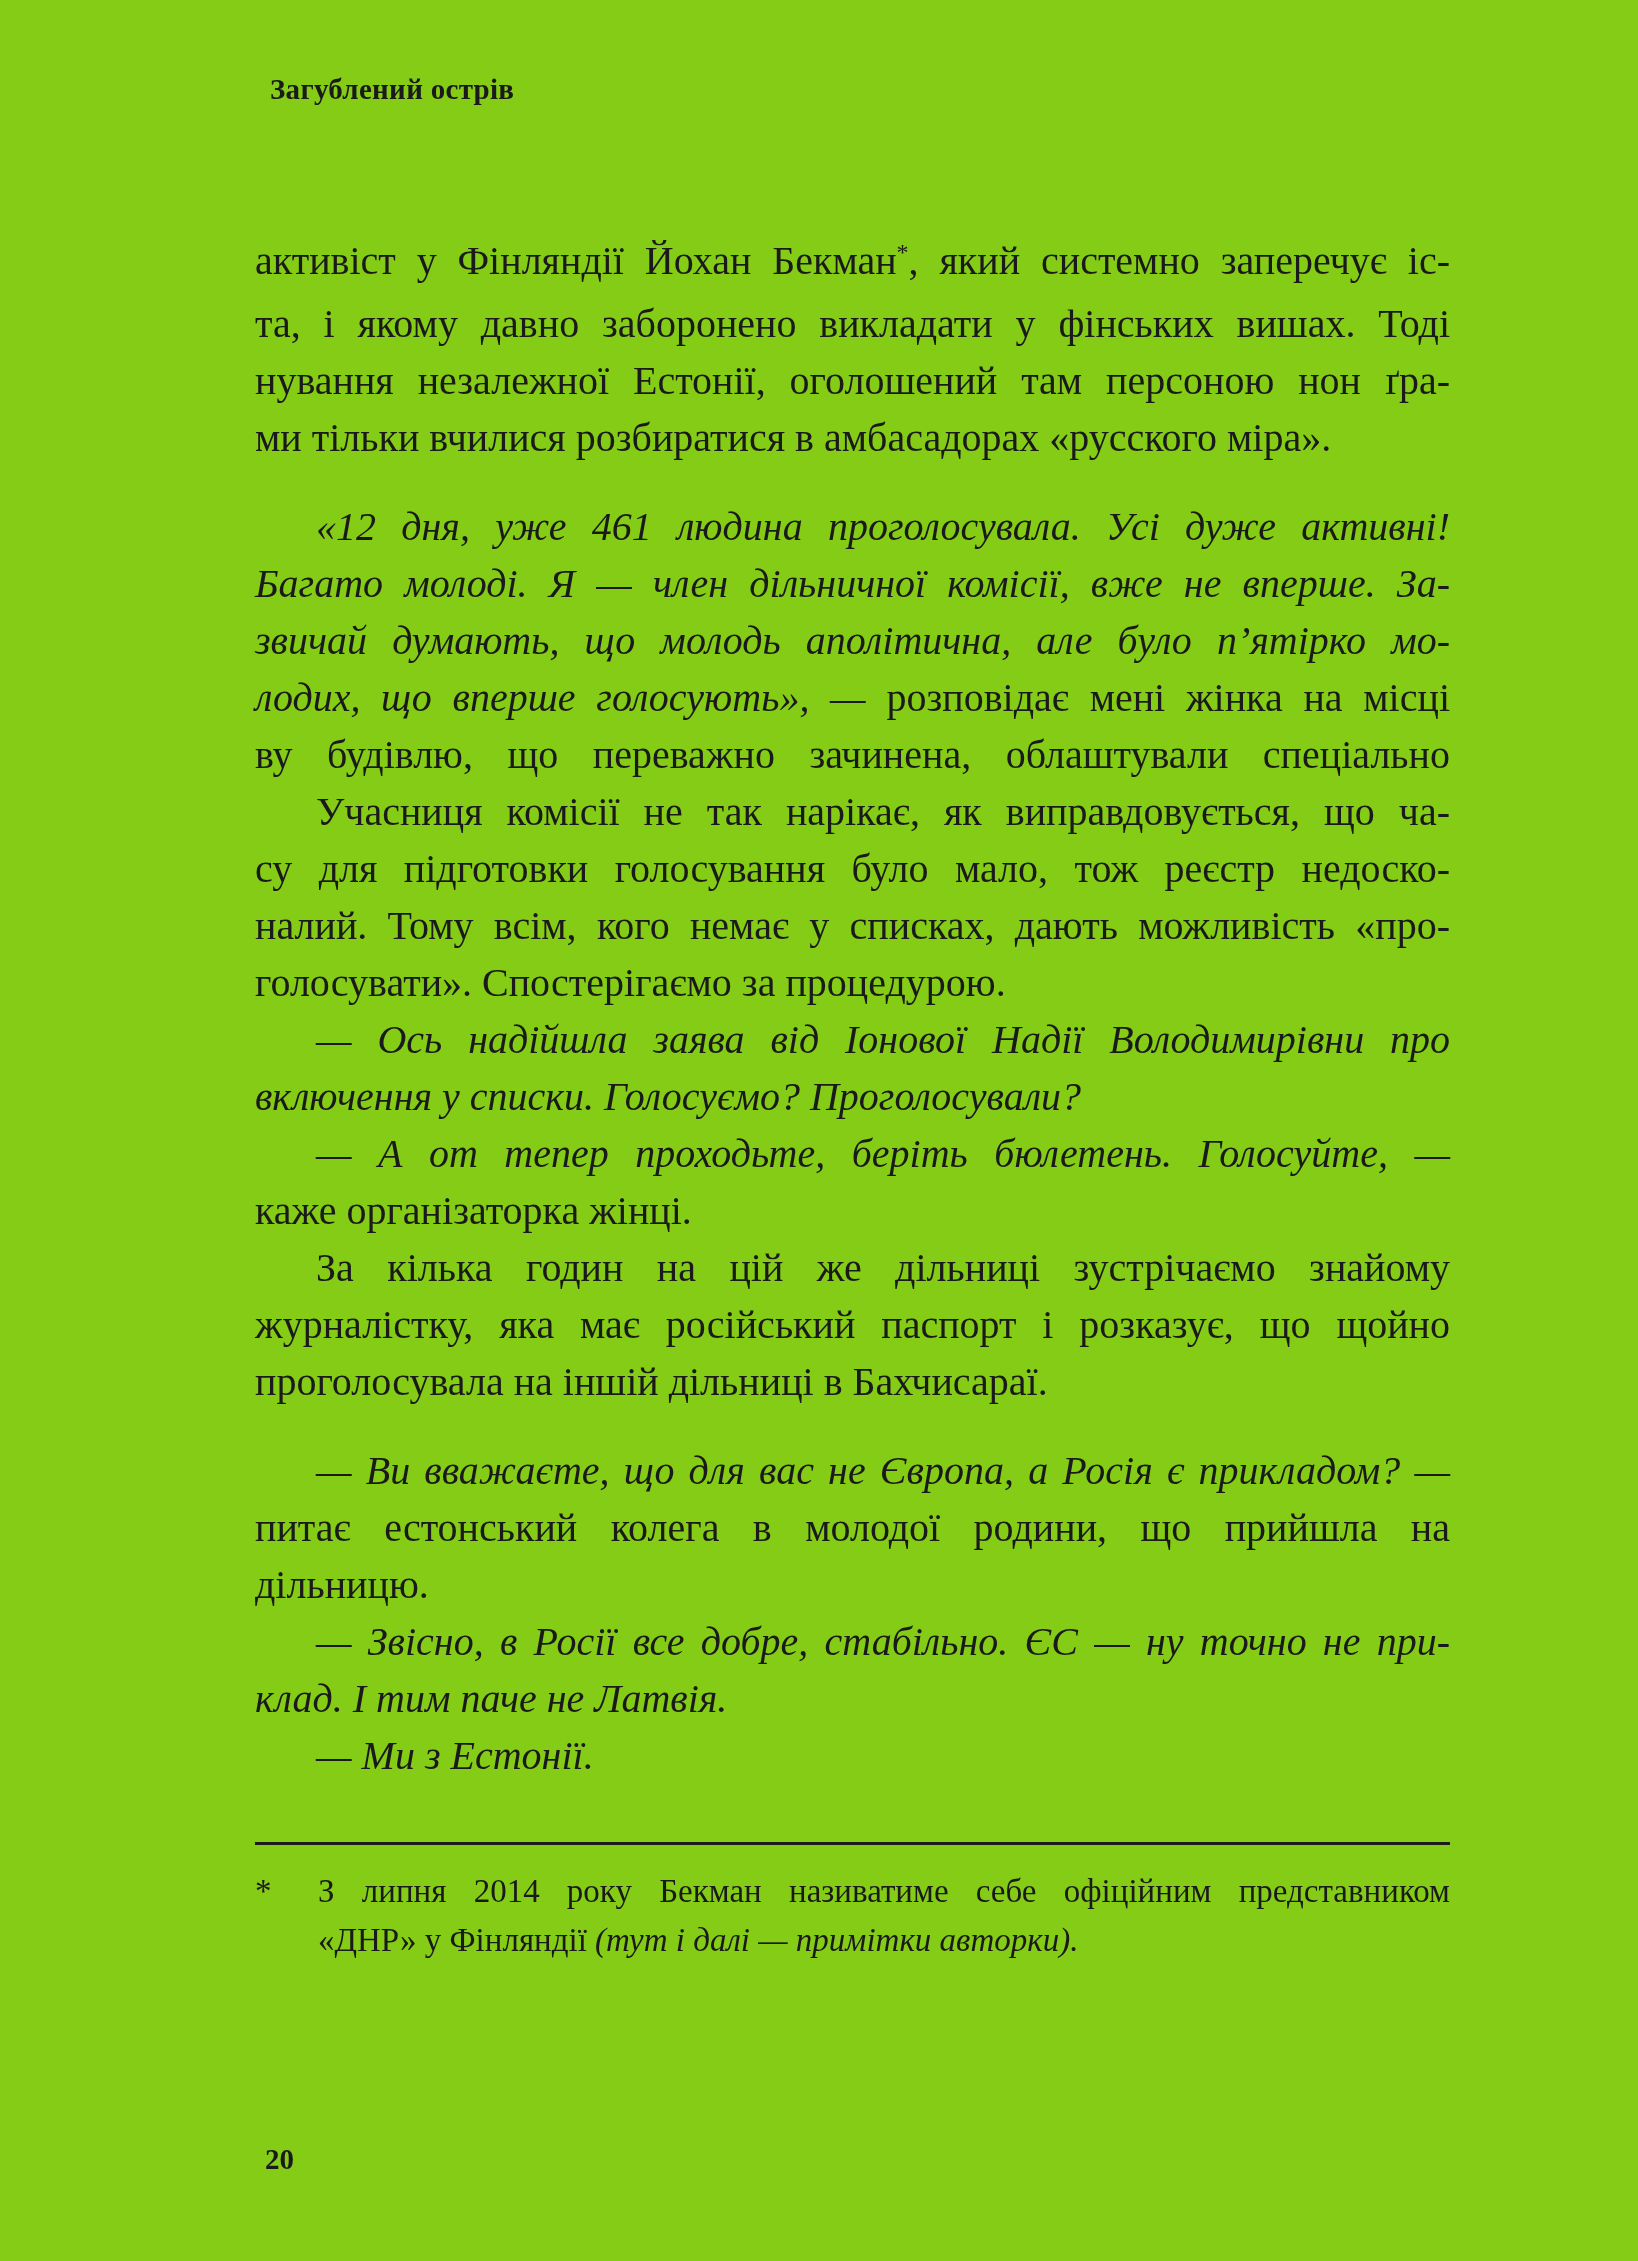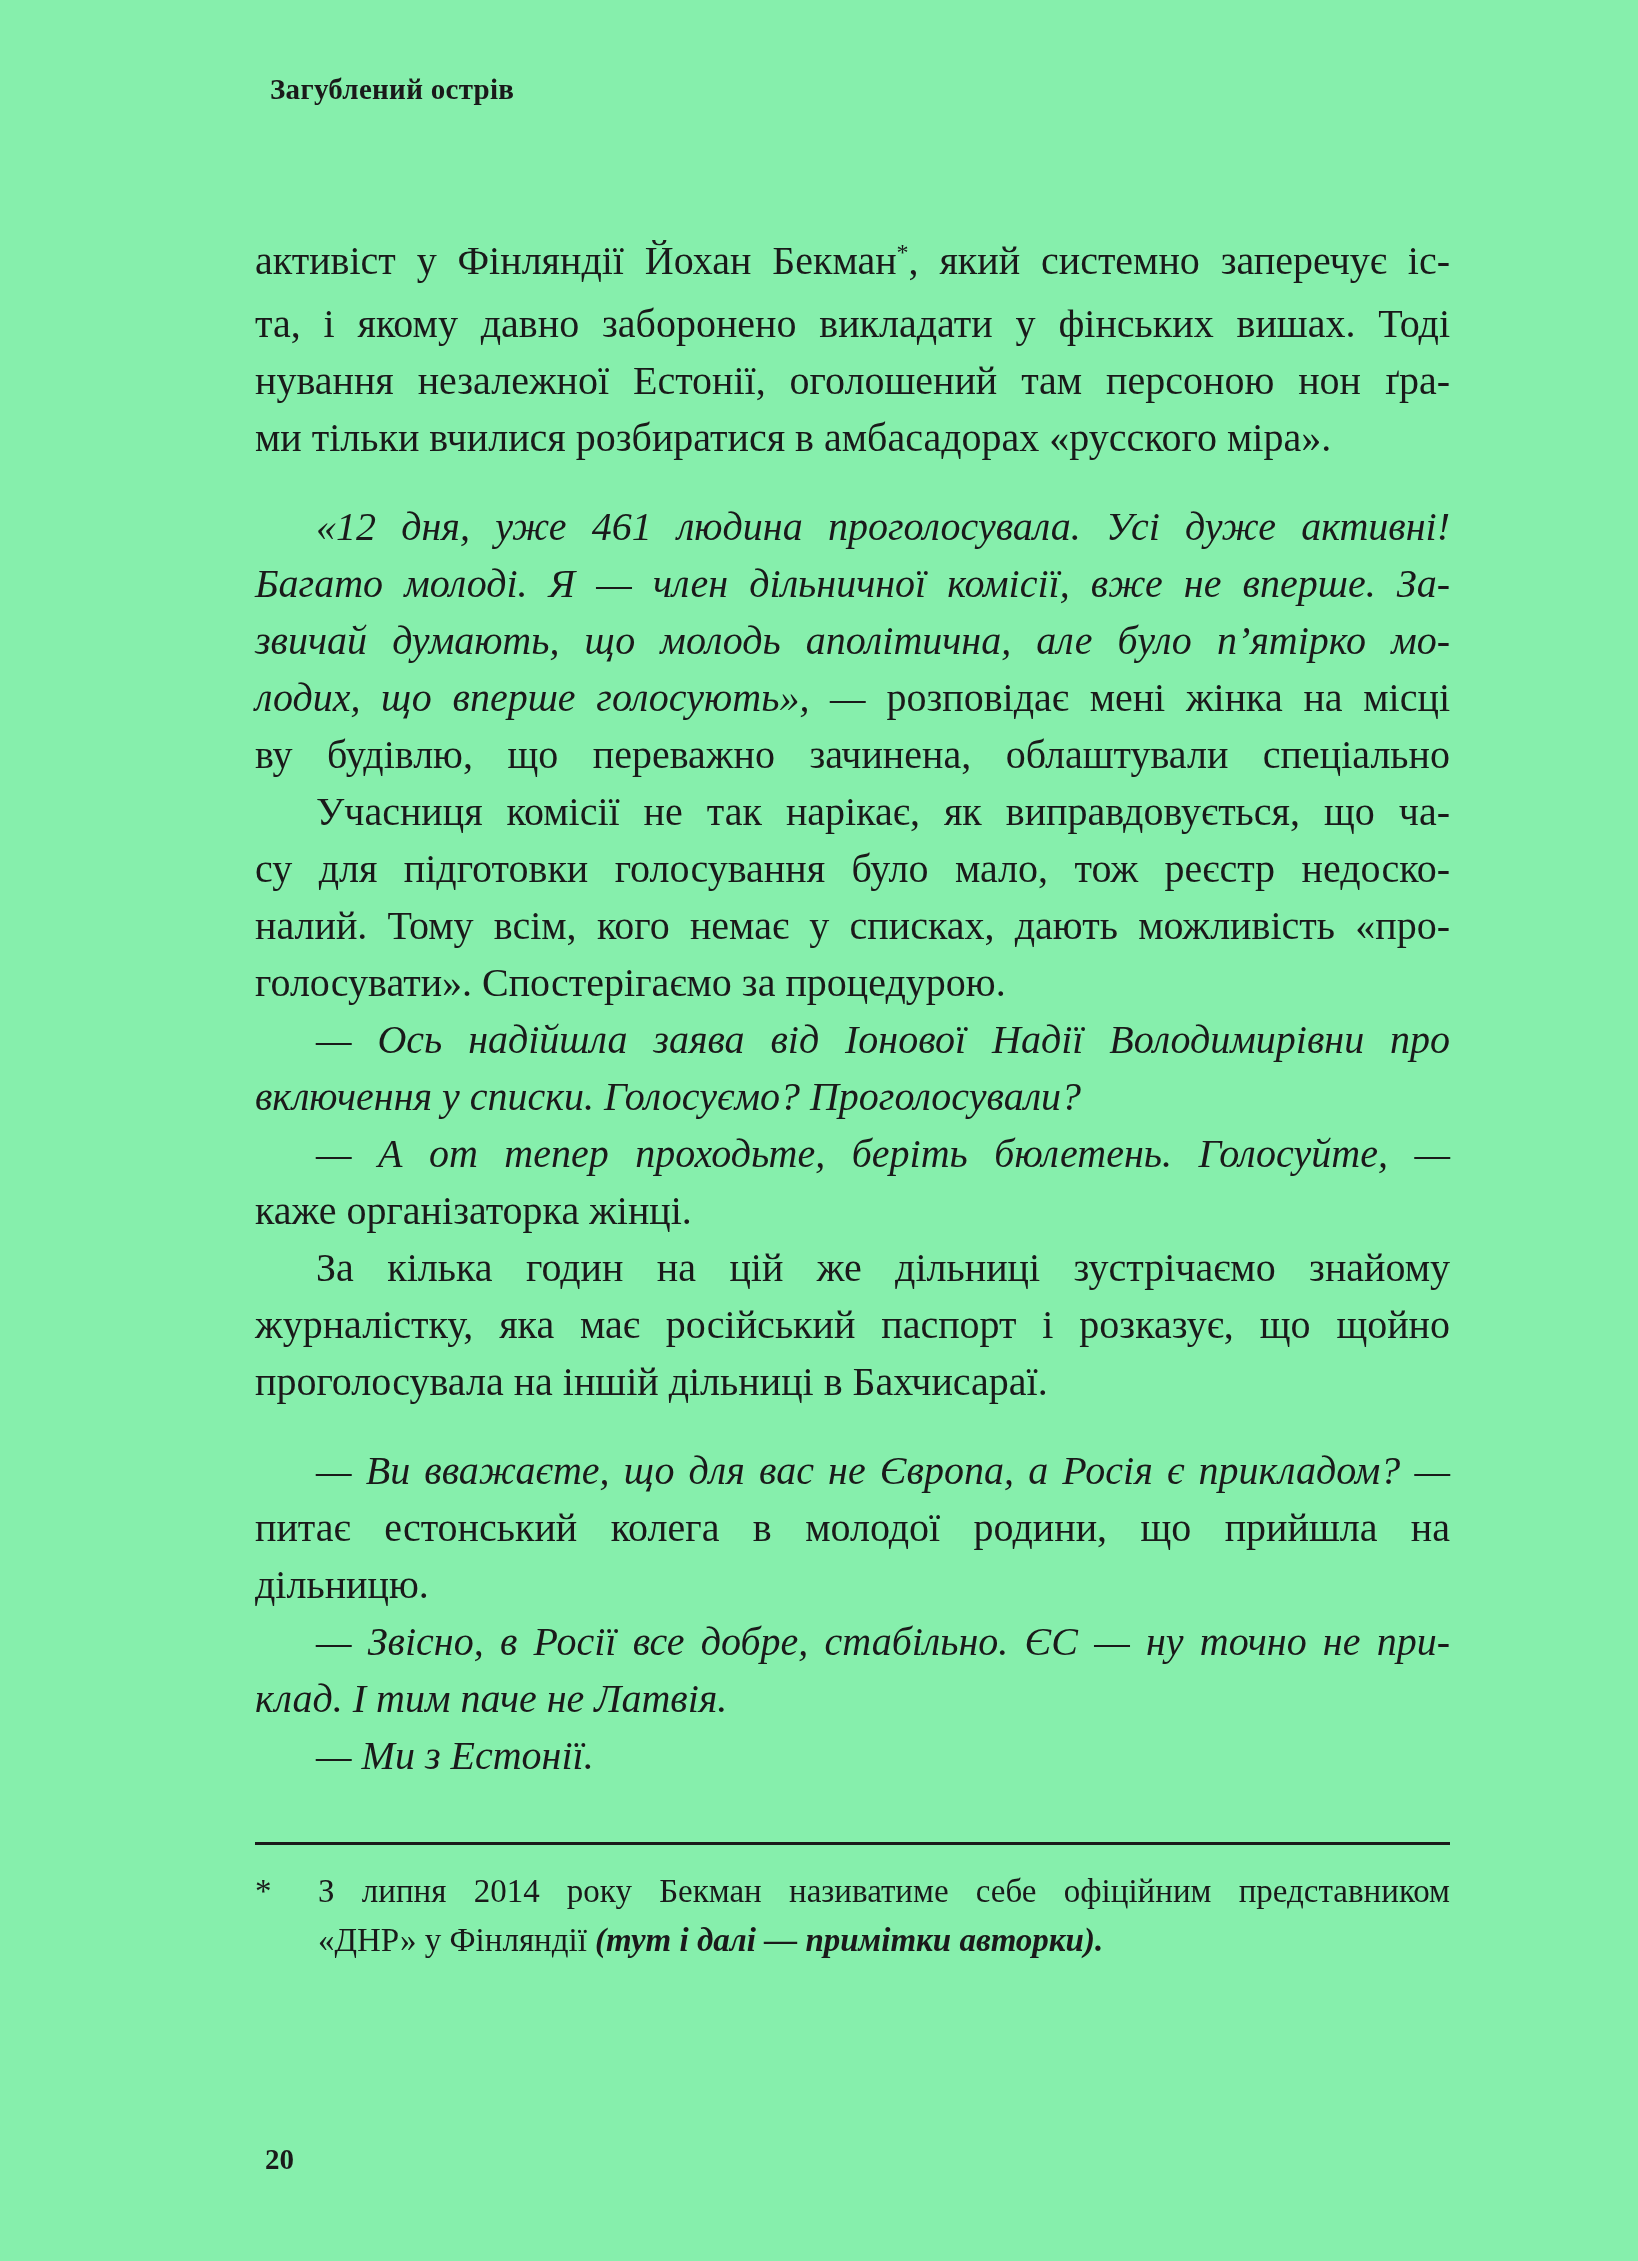--- a/index.html
+++ b/index.html
@@ -4,42 +4,42 @@
 <style>
   html, body { margin: 0; padding: 0; }
   body {
     width: 1638px; height: 2261px;
     background: #ffffff;
     font-family: "Liberation Serif", "DejaVu Serif", serif;
     color: #1a1a1a;
     position: relative;
     overflow: hidden;
   }
-  .page { position: absolute; inset: 0; background: #86efac; }
+  .page { position: absolute; inset: 0; background: #84cc16; }
 
   .running-head {
     position: absolute; left: 270px; top: 73px;
     font-size: 29px; font-weight: 700; letter-spacing: 0.3px;
   }
 
   .body-text {
     position: absolute; left: 255px; top: 232px; width: 1195px;
     font-size: 40px; line-height: 57px;
   }
 
   .paragraph { margin: 0; }
   .paragraph.space-before { margin-top: 32px; }
 
   .line { text-align: justify; text-align-last: justify; }
   .line.last { text-align: left; text-align-last: left; }
   .line.indent { text-indent: 61px; }
 
   .run-regular { font-style: normal; }
   .run-italic { font-style: italic; }
-  .run-bold-italic { font-style: italic; font-weight: 700; }
+  .run-bold-italic { font-style: italic; font-weight: 400; }
   .run-sup { font-size: 24px; position: relative; top: -14.5px; }
 
   .footnote-rule {
     margin-top: 58px; width: 1195px; height: 2.6px; background: #1b1b1b;
   }
 
   .footnote {
     margin-top: 22px; display: flex;
     font-size: 33px; line-height: 49px;
   }

